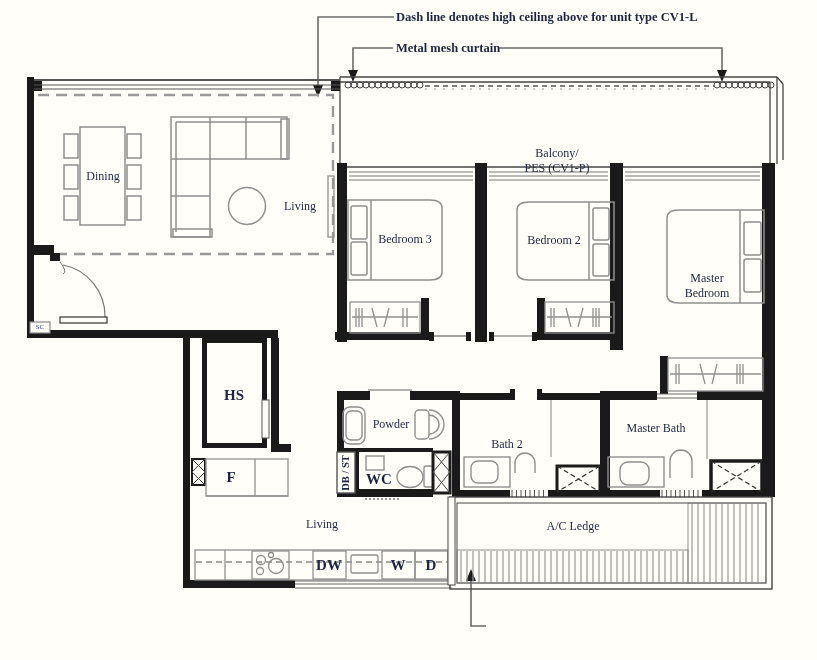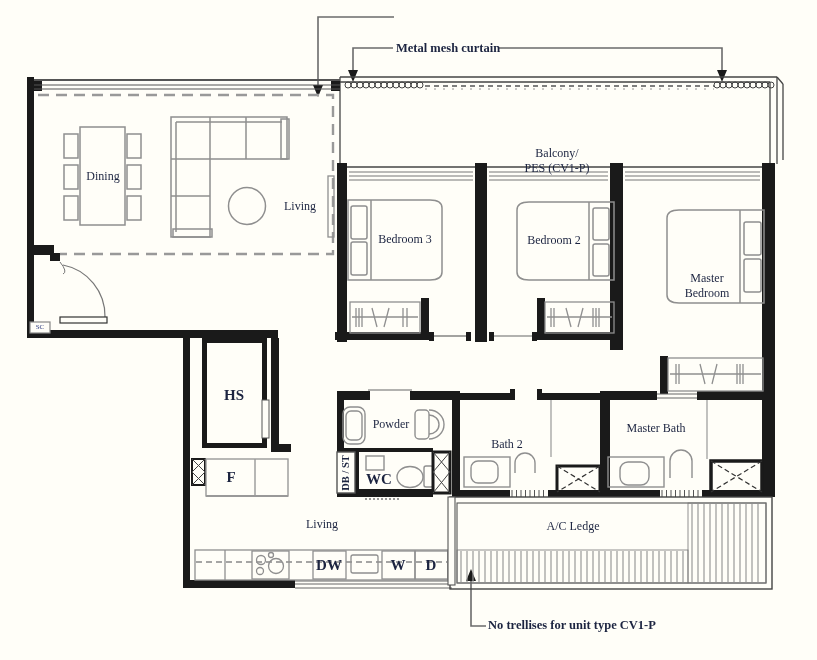--- a/index.html
+++ b/index.html
@@ -401,22 +401,22 @@
         <line x1="647" x2="647" y1="551" y2="582"></line>
         <line x1="653" x2="653" y1="551" y2="582"></line>
         <line x1="659" x2="659" y1="551" y2="582"></line>
         <line x1="665" x2="665" y1="551" y2="582"></line>
         <line x1="671" x2="671" y1="551" y2="582"></line>
         <line x1="677" x2="677" y1="551" y2="582"></line>
         <line x1="683" x2="683" y1="551" y2="582"></line>
       </g>
   </svg>
 
+  <div class="lbl note" style="left:396px;top:10px">Dash line denotes high ceiling above for unit type CV1-L</div>
   <div class="lbl note" style="left:396px;top:41px">Metal mesh curtain</div>
-  <div class="lbl note" style="left:488px;top:618px">No trellises for unit type CV1-P</div>
 
   <div class="lbl c two" style="left:557px;top:133px">
     <div>Balcony/</div>
     <div>PES (CV1-P)</div>
   </div>
 
   <div class="lbl c" style="left:103px;top:176px">Dining</div>
   <div class="lbl c" style="left:300px;top:206px">Living</div>
   <div class="lbl c" style="left:405px;top:239px">Bedroom 3</div>
   <div class="lbl c" style="left:554px;top:240px">Bedroom 2</div>

